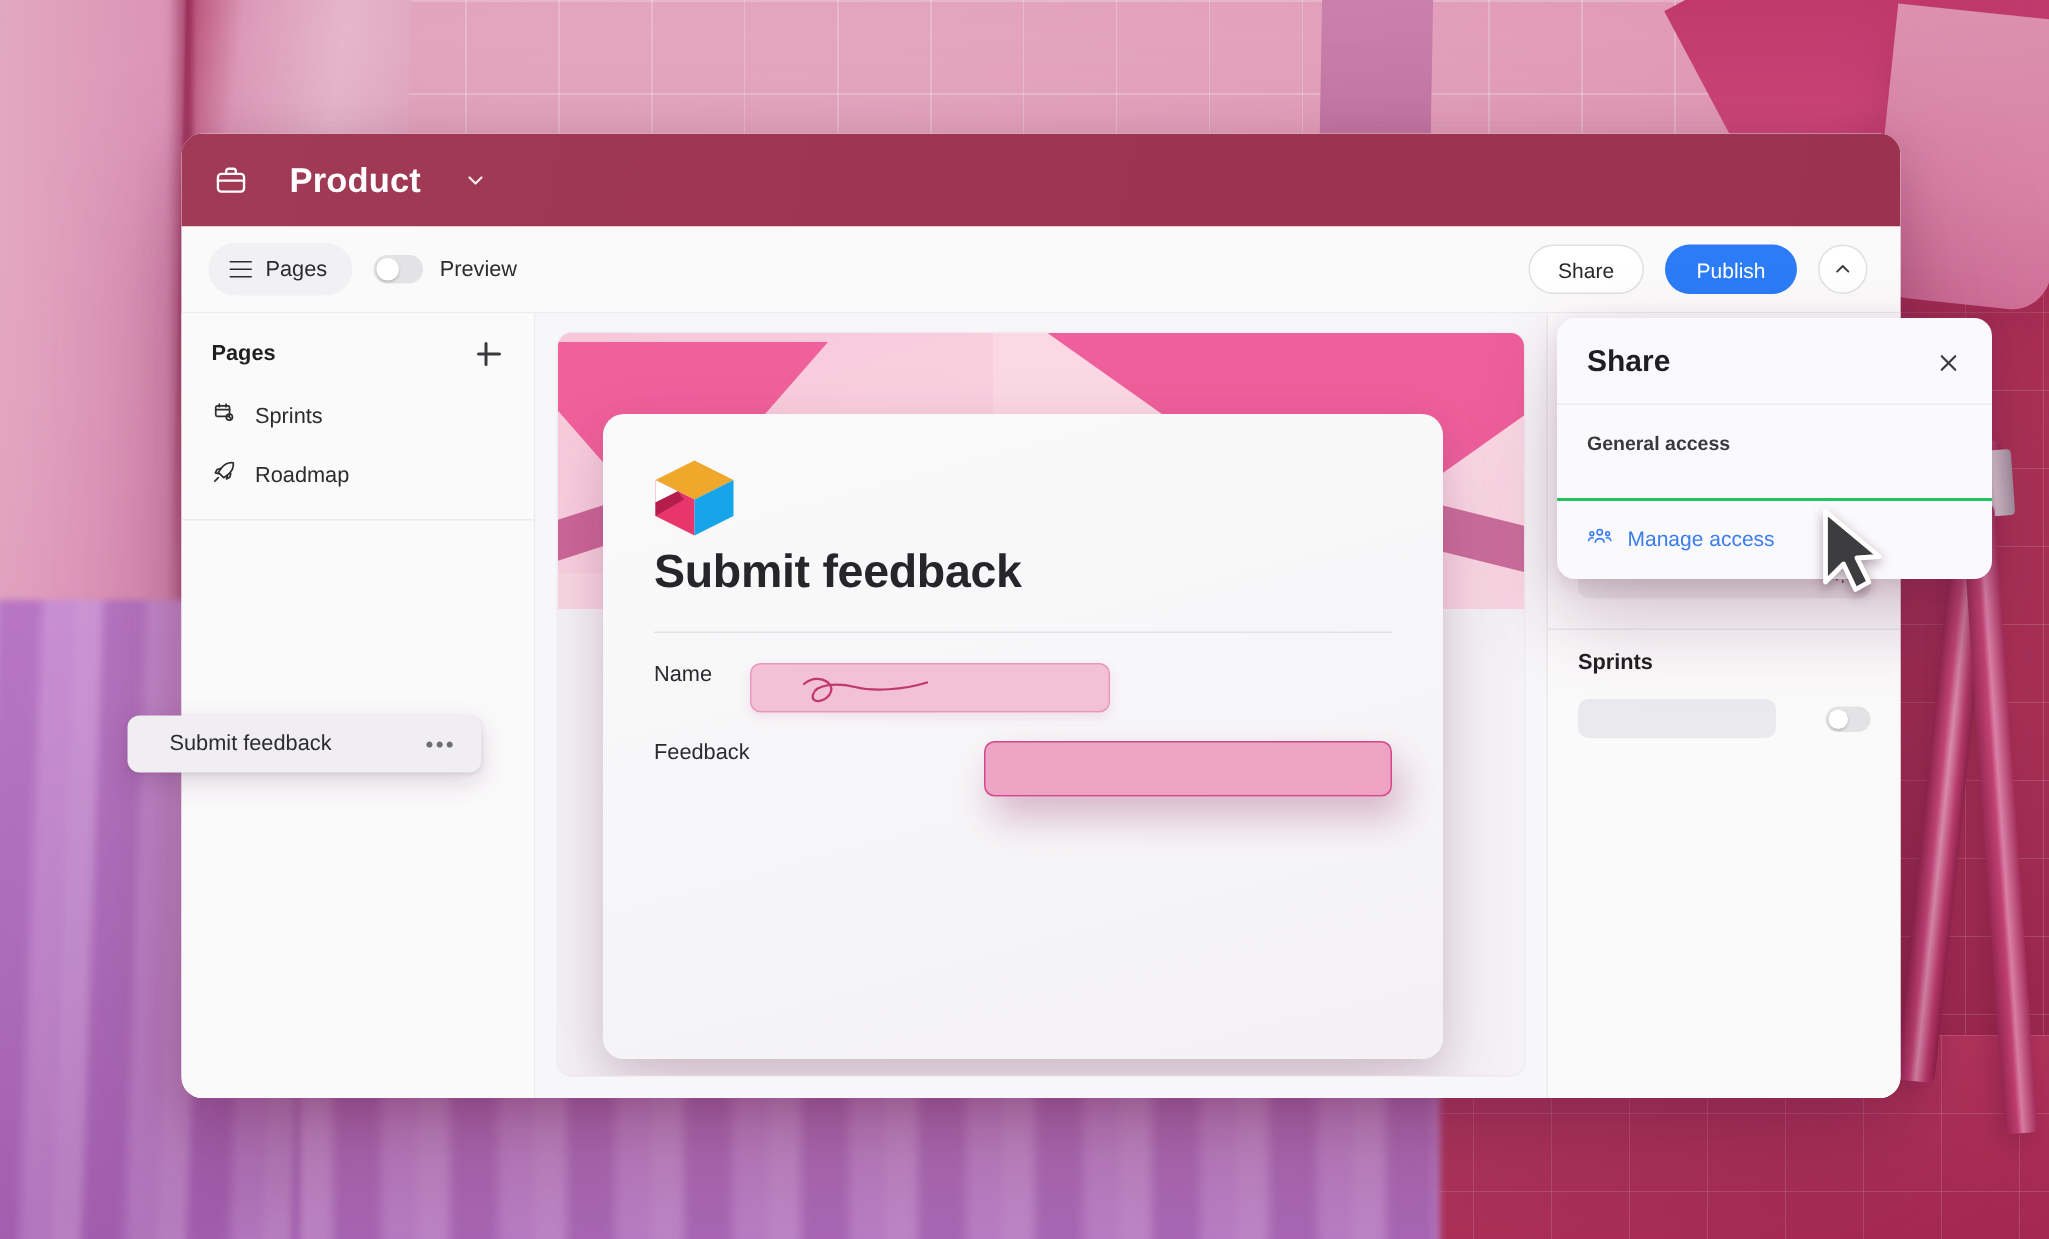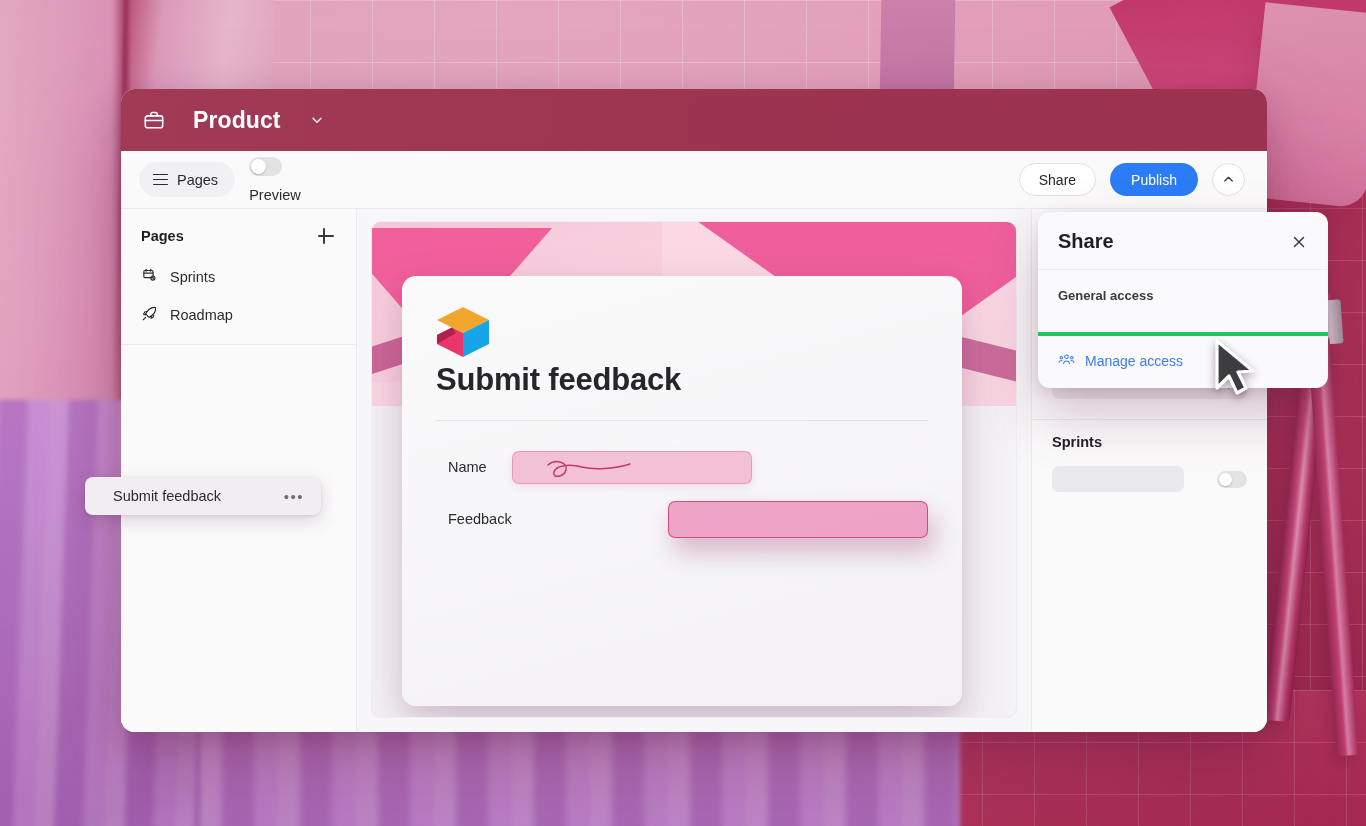--- a/index.html
+++ b/index.html
@@ -185,21 +185,21 @@
     display: flex; align-items: center; gap: 9px;
     height: 35px; padding: 0 17px 0 14px;
     border-radius: 18px;
     background: #f1f0f2;
     font-size: 14.5px; color: #2b2b2e;
     cursor: pointer;
   }
   .hamburger { display: flex; flex-direction: column; gap: 3.4px; width: 15px; }
   .hamburger i { display: block; height: 1.6px; background: #2b2b2e; border-radius: 1px; }
 
-  .preview-wrap { display: flex; align-items: flex-start; gap: 11px; flex-direction: column; }
+  .preview-wrap { display: flex; align-items: center; gap: 11px; }
   .toggle {
     width: 33px; height: 19px; border-radius: 10px;
     background: #e3e2e5; position: relative; cursor: pointer; flex: none;
   }
   .toggle::after {
     content: ""; position: absolute; left: 2px; top: 2px;
     width: 15px; height: 15px; border-radius: 50%;
     background: #fff; box-shadow: 0 1px 2px rgba(0,0,0,.22);
   }
   .preview-label { font-size: 14.5px; color: #2b2b2e; }
@@ -358,24 +358,23 @@
     overflow: hidden;
   }
   .logo-cube { width: 56px; height: 52px; margin-bottom: 24px; }
   .form-title {
     font-size: 31px; font-weight: bold; color: #26262a;
     letter-spacing: -.2px;
   }
   .form-rule { height: 1px; background: #e4e2e6; margin: 22px 0 0 0; }
 
   .field-row {
-    display: flex; align-items: center;
+    display: flex; align-items: flex-start;
     height: 52px;
     position: relative;
-    margin-left: 12px;
   }
   .field-label {
     width: 150px; flex: none;
     font-size: 14.5px; color: #2b2b2e;
     font-weight: 500;
   }
   .field-box {
     height: 33px;
     border-radius: 7px;
     position: relative;
@@ -445,21 +444,21 @@
     z-index: 50;
     overflow: hidden;
   }
   .sp-head {
     display: flex; align-items: center; justify-content: space-between;
     padding: 18px 20px 16px 20px;
     border-bottom: 1px solid #ececee;
   }
   .sp-title { font-size: 20px; font-weight: bold; color: #1f1f22; }
   .sp-close { width: 18px; height: 18px; cursor: pointer; }
-  .sp-body { padding: 18px 12px 18px 20px; border-bottom: 4px solid #22c55e; }
+  .sp-body { padding: 18px 12px 18px 20px; border-bottom: 2px solid #22c55e; }
   .sp-label { font-size: 13px; font-weight: bold; color: #39393d; margin-bottom: 11px; }
   .sp-select {
     height: 36px; border: 1px solid #e2e1e5; border-radius: 8px;
     background: #fdfcfe;
     display: flex; align-items: center; gap: 10px;
     padding: 0 11px;
     font-size: 14px; color: #2b2b2e;
     cursor: pointer;
   }
   .sp-select .grow { flex: 1; }

